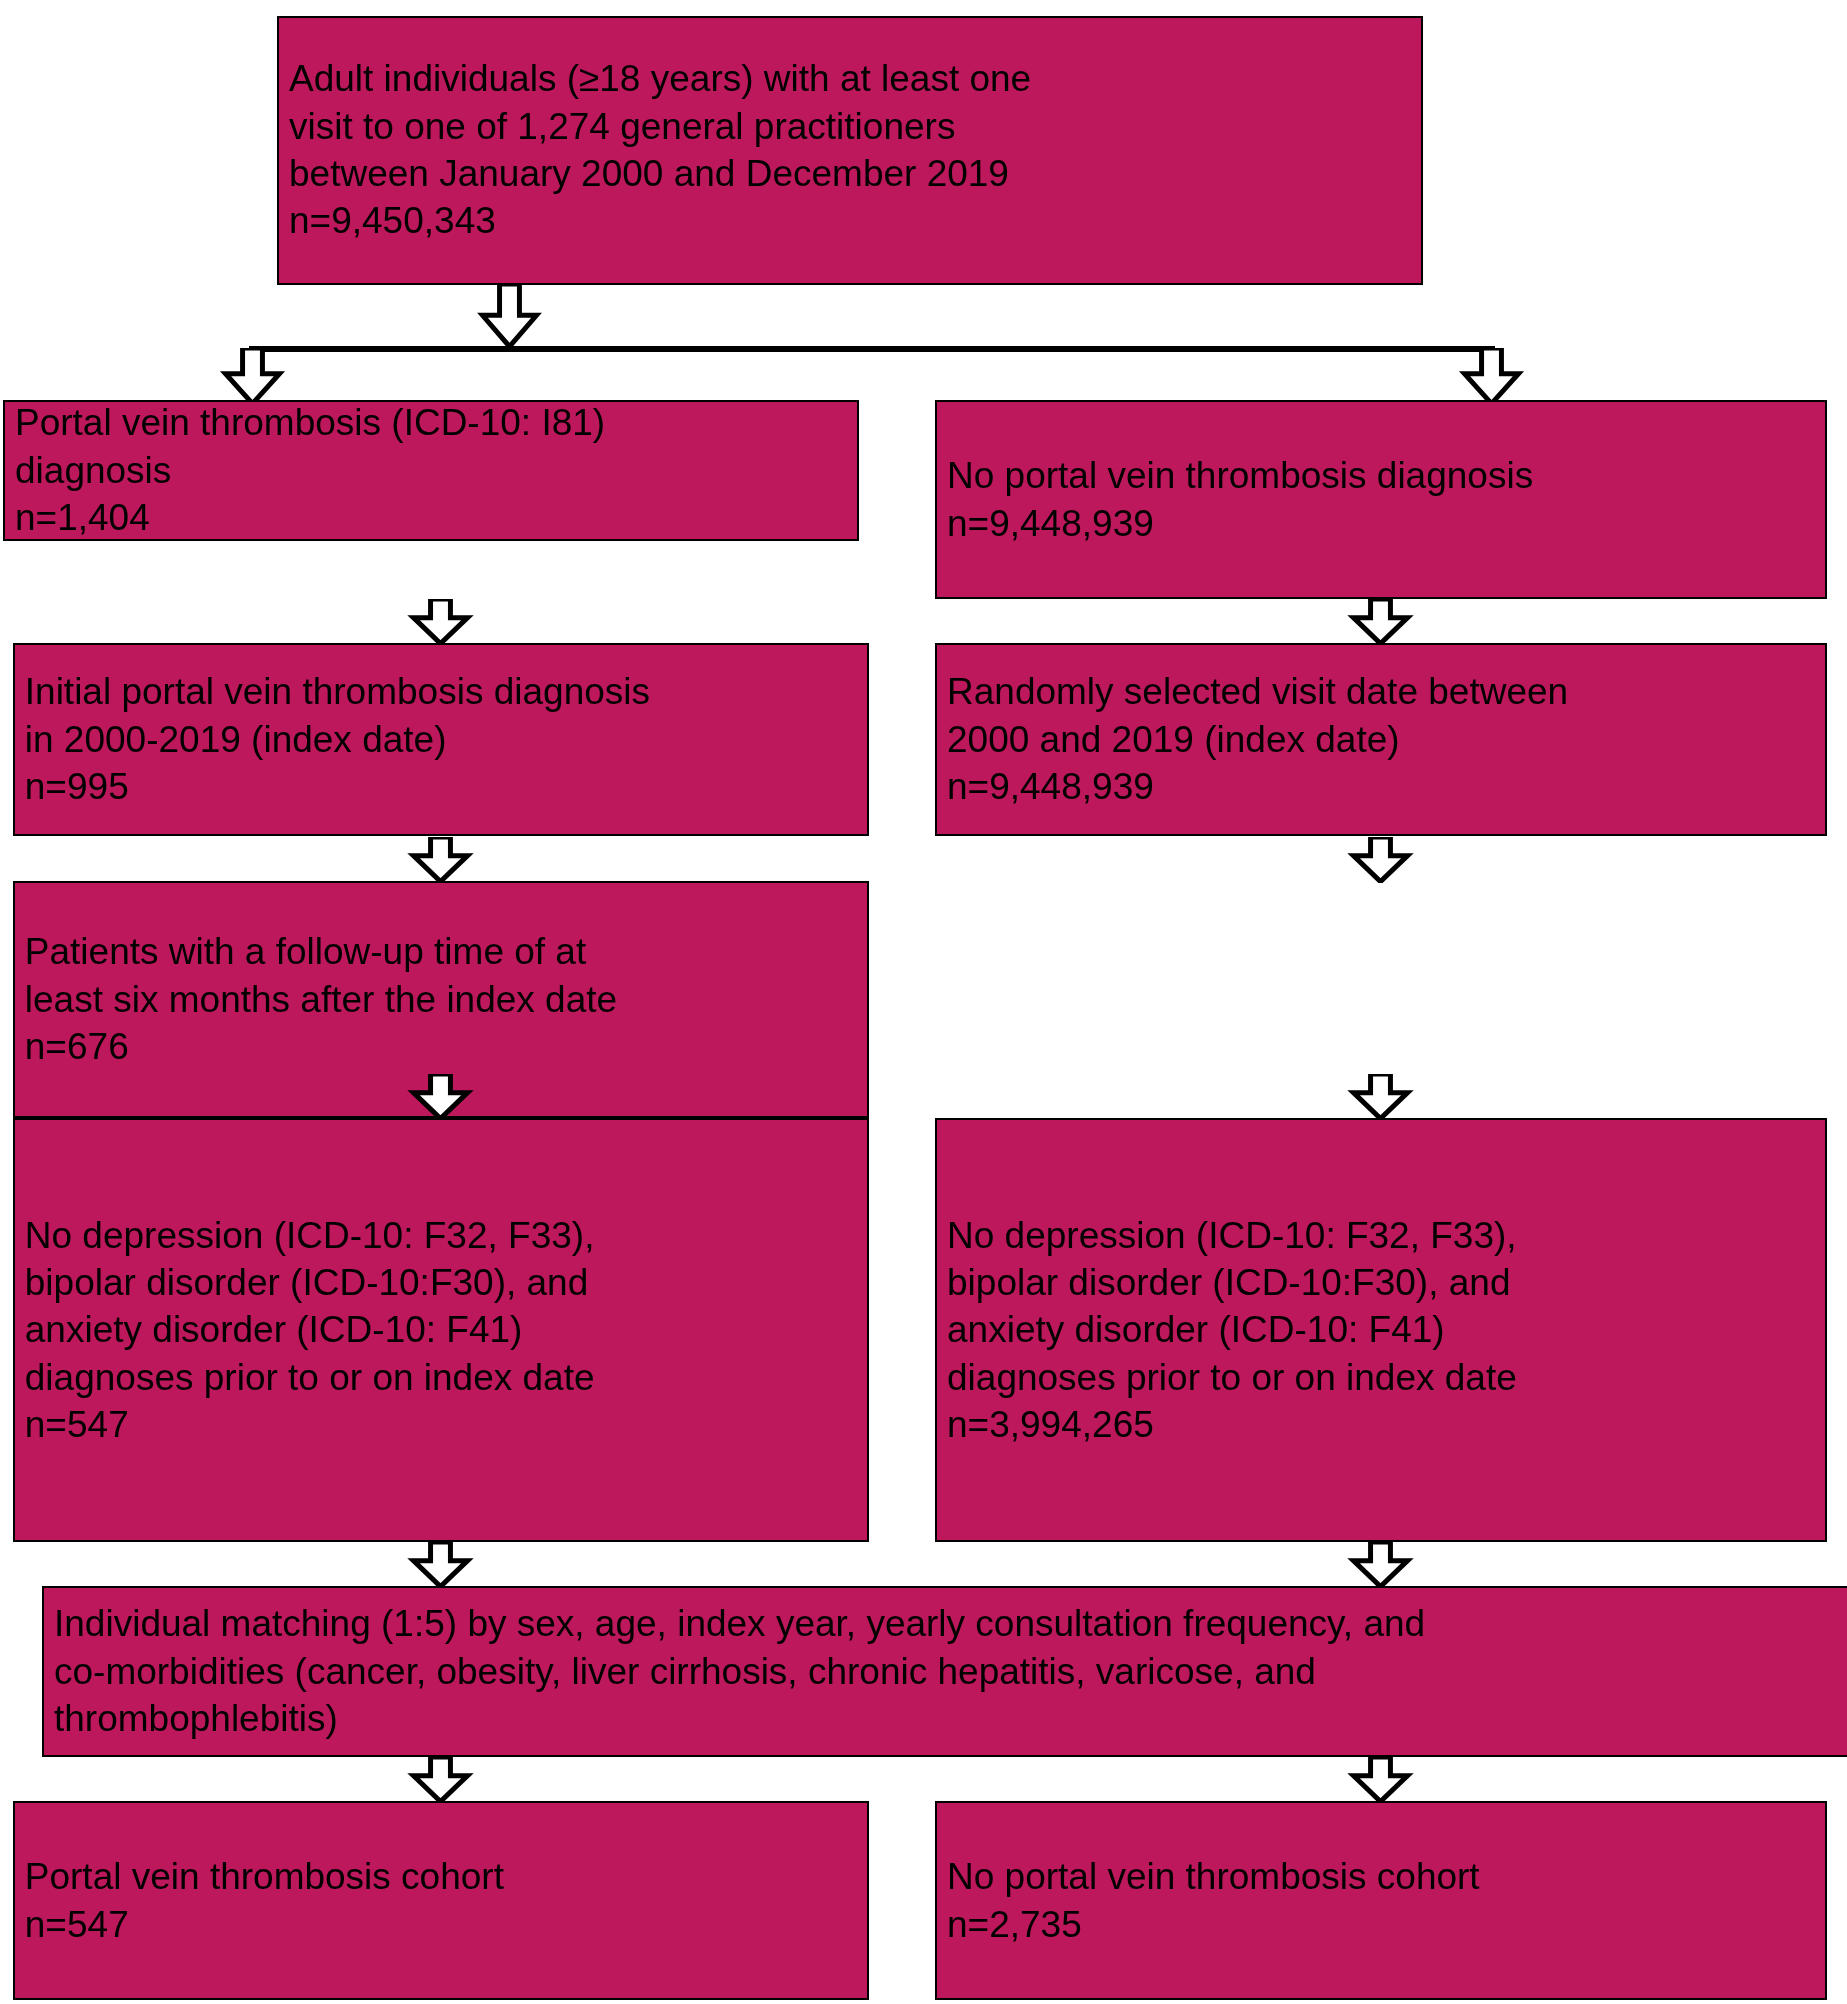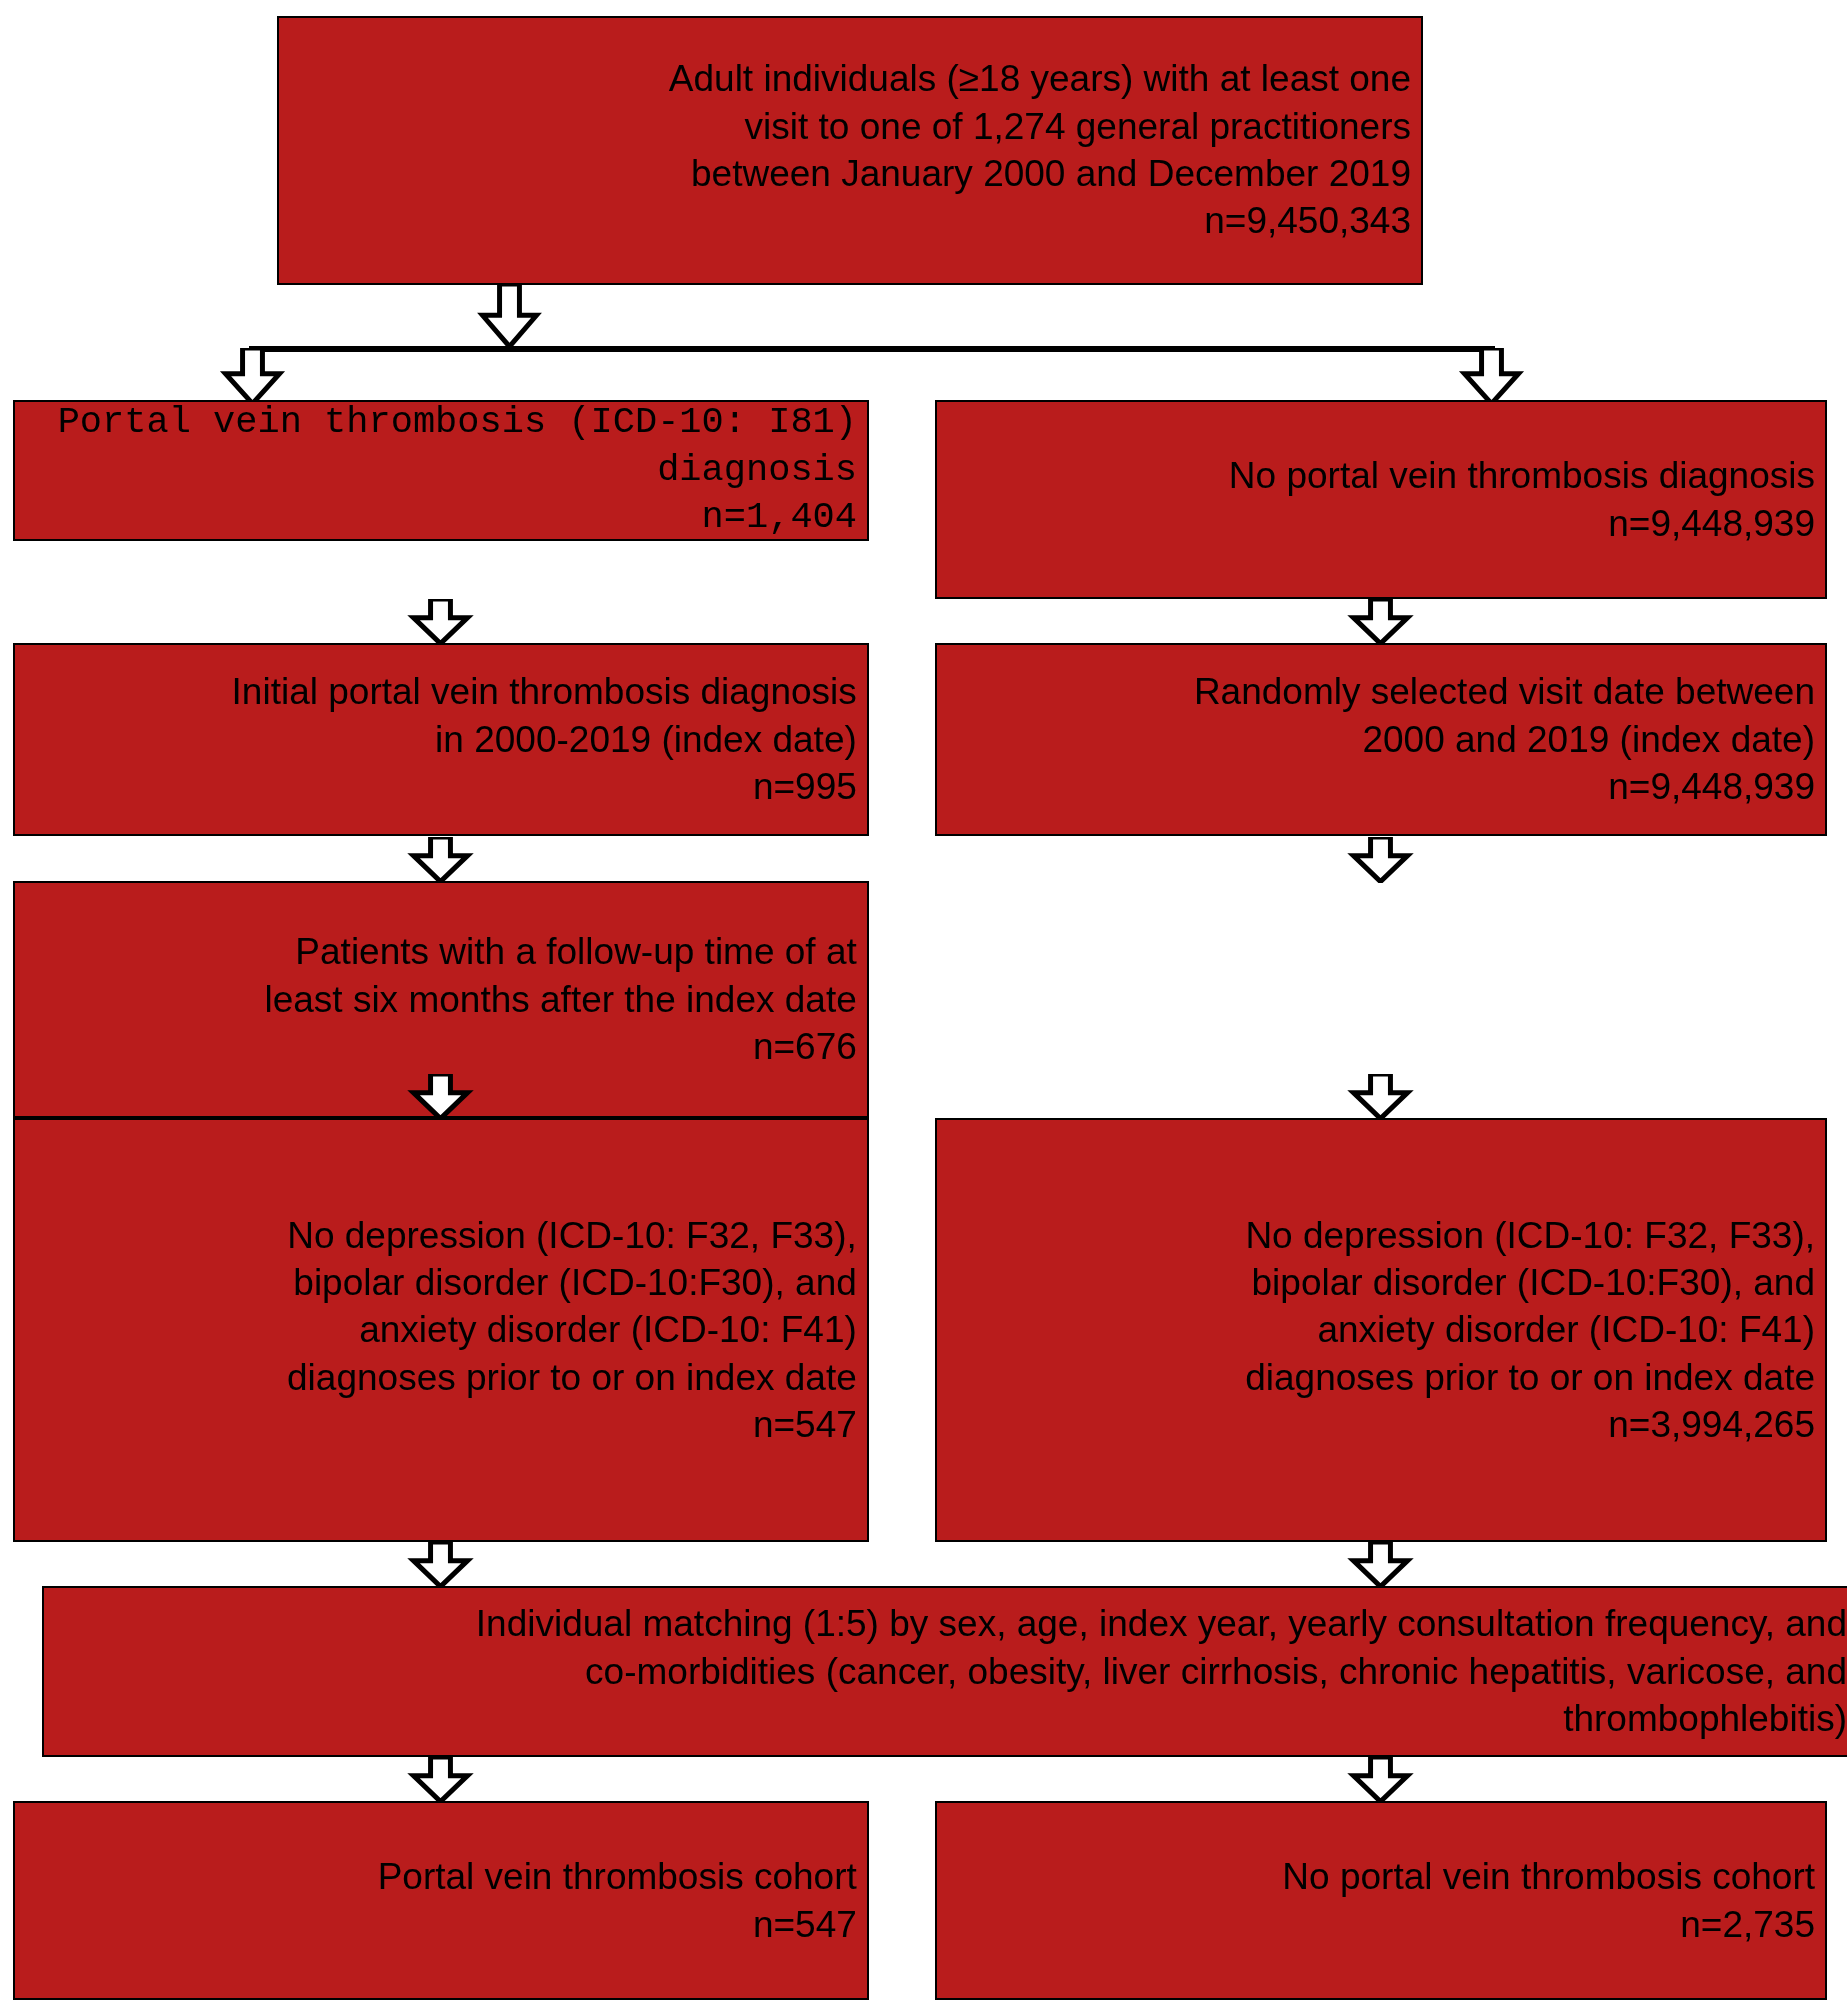--- a/index.html
+++ b/index.html
@@ -13,25 +13,25 @@
     width: 1848px;
     height: 2005px;
     background: #ffffff;
     font-family: "Liberation Sans", "DejaVu Sans", sans-serif;
     overflow: hidden;
   }
   .node {
     position: absolute;
     box-sizing: border-box;
     border: 2.8px solid #000000;
-    background: #b91c1c;
+    background: #be185d;
     display: flex;
     align-items: center;
     justify-content: center;
-    text-align: right;
+    text-align: left;
     color: #000000;
     font-size: 37px;
     line-height: 1.28;
     padding: 0 10px;
   }
   .node .txt {
     display: block;
     width: 100%;
     white-space: pre-line;
   }
@@ -76,21 +76,21 @@
       <polygon points="36,0 64,0 64,36 88,36 50,78 12,36 36,36" fill="#ffffff" stroke="#000000" stroke-width="7"></polygon>
     </svg>
   </div>
 
   <div class="blockarrow" style="left:1456px; top:348px; width:71px; height:57px;">
     <svg viewBox="0 0 100 80" preserveAspectRatio="none">
       <polygon points="36,0 64,0 64,36 88,36 50,78 12,36 36,36" fill="#ffffff" stroke="#000000" stroke-width="7"></polygon>
     </svg>
   </div>
 
-  <div class="node" style="left:13px; top:400px; width:856px; height:141px;font-family:Liberation Mono, monospace;">
+  <div class="node" style="left:3px; top:400px; width:856px; height:141px;">
     <span class="txt">Portal vein thrombosis (ICD-10: I81)
 diagnosis
 n=1,404</span>
   </div>
 
   <div class="blockarrow" style="left:405px; top:599px; width:71px; height:46px;">
     <svg viewBox="0 0 100 64" preserveAspectRatio="none">
       <polygon points="36,0 64,0 64,26 88,26 50,62 12,26 36,26" fill="#ffffff" stroke="#000000" stroke-width="7"></polygon>
     </svg>
   </div>

